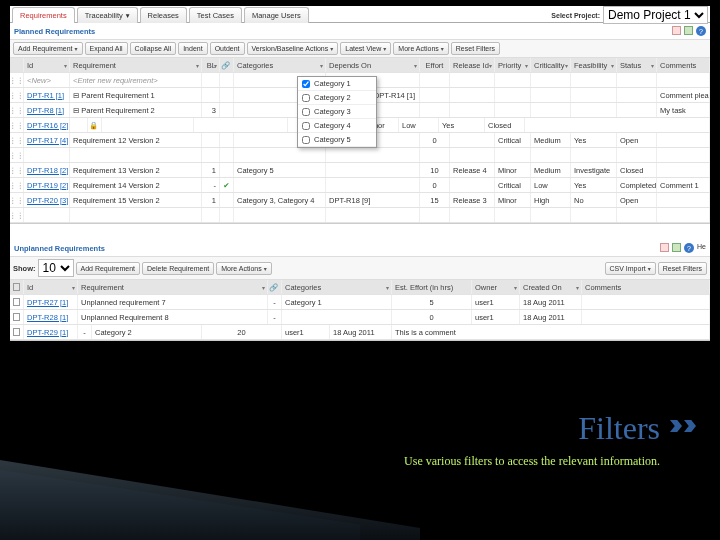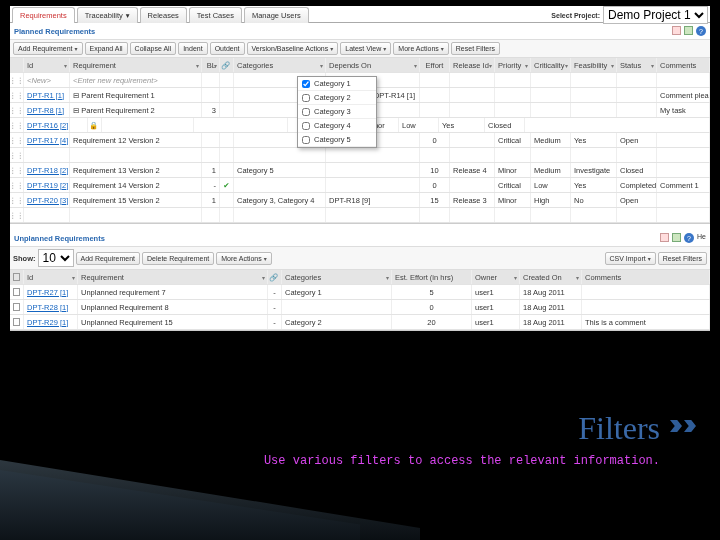--- a/index.html
+++ b/index.html
@@ -47,21 +47,21 @@
   .dropdown .opt input{width:8px;height:8px}
   .chk{width:8px;height:8px;border:1px solid #999;display:inline-block}
   .green{color:#2a9a2a}
   .pad{width:9px;height:9px;background:#fdd;border:1px solid #c99}
   .xl{width:9px;height:9px;background:#cde6c0;border:1px solid #7a7}
   .hlp{width:10px;height:10px;border-radius:50%;background:#3a76c8;color:#fff;font-size:7px;display:flex;align-items:center;justify-content:center}
   .slide{position:absolute;left:0;top:350px;width:720px;height:190px;background:#000}
   .slide h1{position:absolute;right:60px;top:60px;color:#3a69a8;font-family:Georgia,serif;font-size:32px;font-weight:normal}
   .slide .chev{position:absolute;right:24px;top:70px;display:flex;gap:2px}
   .slide .chev span{width:12px;height:12px;background:#2f5d99;clip-path:polygon(0 0,60% 0,100% 50%,60% 100%,0 100%,40% 50%)}
-  .slide p{position:absolute;right:60px;top:104px;color:#d946ef;font-size:12px;font-family:Liberation Mono, monospace}
+  .slide p{position:absolute;right:60px;top:104px;color:#bef264;font-size:12px;font-family:Liberation Serif, serif}
   .wedge{position:absolute;left:0;bottom:0;width:360px;height:70px;background:linear-gradient(to bottom,#2a3640,#0d1318);clip-path:polygon(0 0,100% 78%,100% 100%,0 100%)}
   .wedge2{position:absolute;left:0;bottom:0;width:420px;height:80px;background:linear-gradient(to bottom,rgba(90,110,125,.5),rgba(20,30,38,.5));clip-path:polygon(0 0,100% 85%,100% 100%,0 100%)}
   select.mini{font-size:12px;height:18px;border:1px solid #bbb;background:#fff}
   .lockico{color:#caa020}
 </style>
 </head>
 <body>
 
 <div class="app">
 
@@ -363,21 +363,21 @@
     <div class="opt">
         <input type="checkbox" style="">
         <span>Category 4</span>
       </div>
     <div class="opt">
         <input type="checkbox" style="">
         <span>Category 5</span>
       </div>
   </div>
 
-  <div class="section" style="margin-top:6px">
+  <div class="section" style="margin-top:16px">
     <div class="shead">
       <span class="title">Unplanned Requirements</span>
       <div class="ricons">
         <span class="pad"></span>
         <span class="xl"></span>
         <span class="hlp">?</span>
         <span style="font-size:7px">He</span>
       </div>
     </div>
     <div class="toolbar">
@@ -453,21 +453,20 @@
           <div class="cell" style="width:80px;justify-content:center">0</div>
           <div class="cell c-ow">user1</div>
           <div class="cell c-cr">18 Aug 2011</div>
           <div class="cell c-com"></div>
         </div>
         <div class="trow">
           <div class="cell c-h">
             <span class="chk"></span>
           </div>
           <div class="cell lnk" style="width:54px">DPT-R29 [1]</div>
-          <div class="cell" style="width:190px">Unplanned Requirement 15</div>
           <div class="cell c-lk">-</div>
           <div class="cell" style="width:110px">Category 2</div>
           <div class="cell" style="width:80px;justify-content:center">20</div>
           <div class="cell c-ow">user1</div>
           <div class="cell c-cr">18 Aug 2011</div>
           <div class="cell c-com">This is a comment</div>
         </div>
       </div>
   </div>
 </div>

